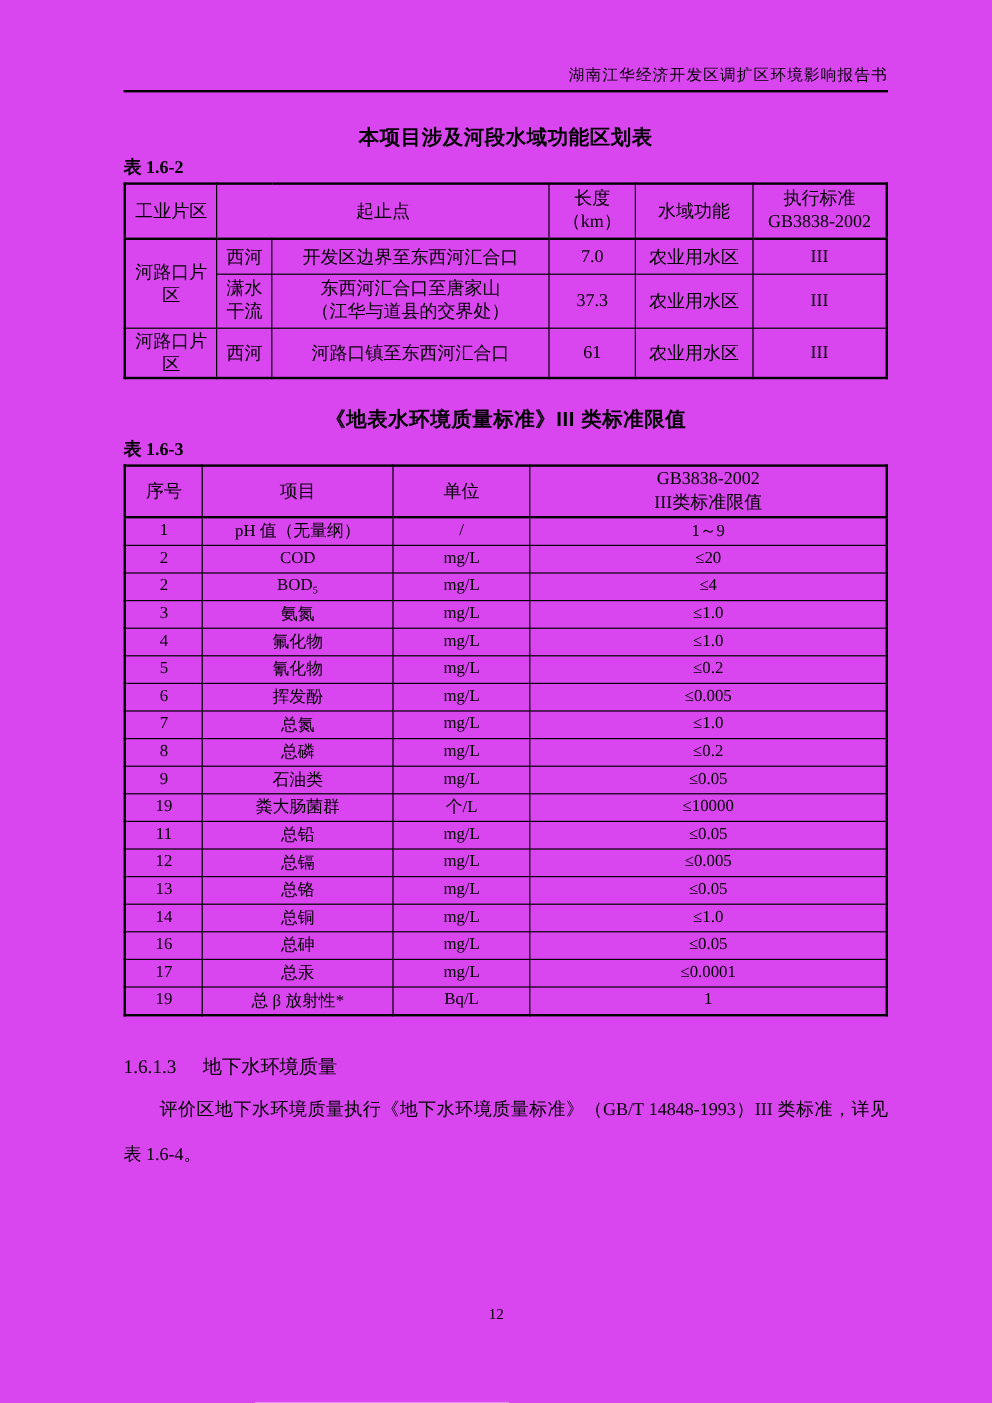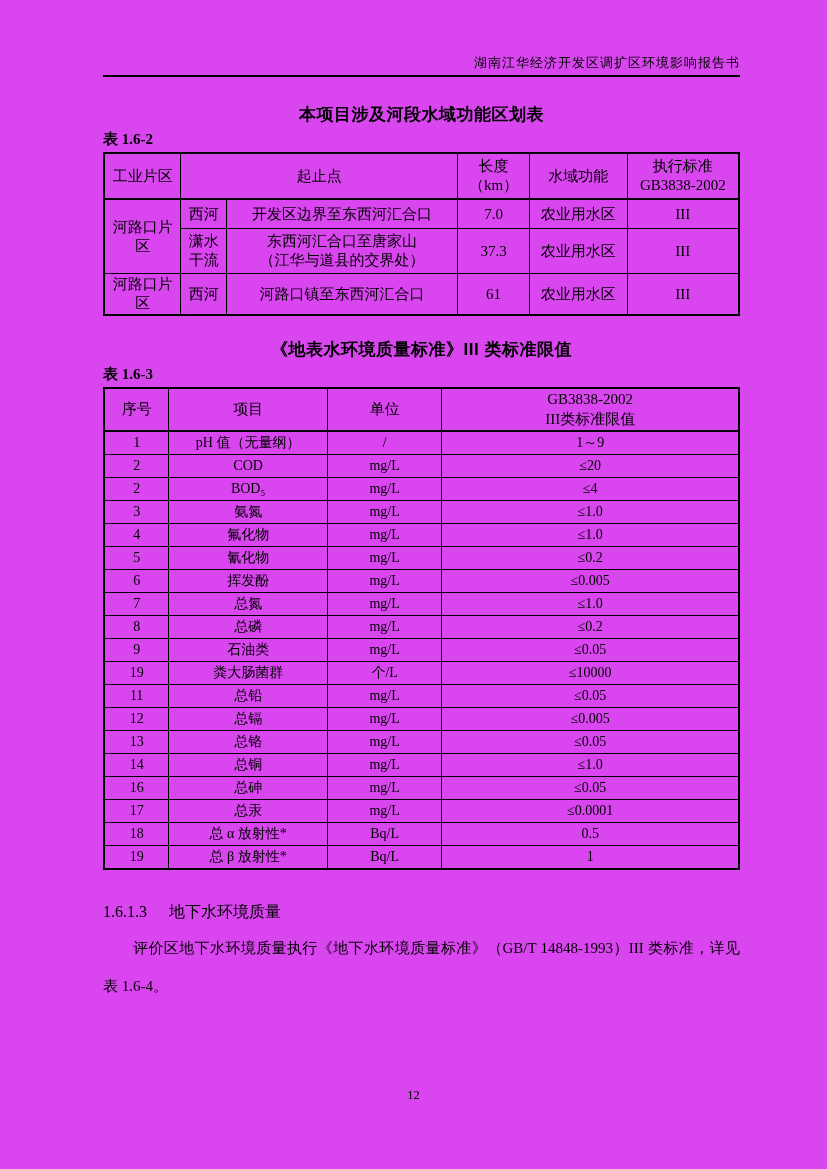--- a/index.html
+++ b/index.html
@@ -259,26 +259,20 @@
             <td>mg/L</td>
             <td>≤0.05</td>
           </tr>
         <tr>
             <td>17</td>
             <td>总汞</td>
             <td>mg/L</td>
             <td>≤0.0001</td>
           </tr>
         <tr>
-            <td>18</td>
-            <td>总 α 放射性*</td>
-            <td>Bq/L</td>
-            <td>0.5</td>
-          </tr>
-        <tr>
             <td>19</td>
             <td>总 β 放射性*</td>
             <td>Bq/L</td>
             <td>1</td>
           </tr>
       </tbody>
     </table>
 
 
     <div class="sec-heading">

